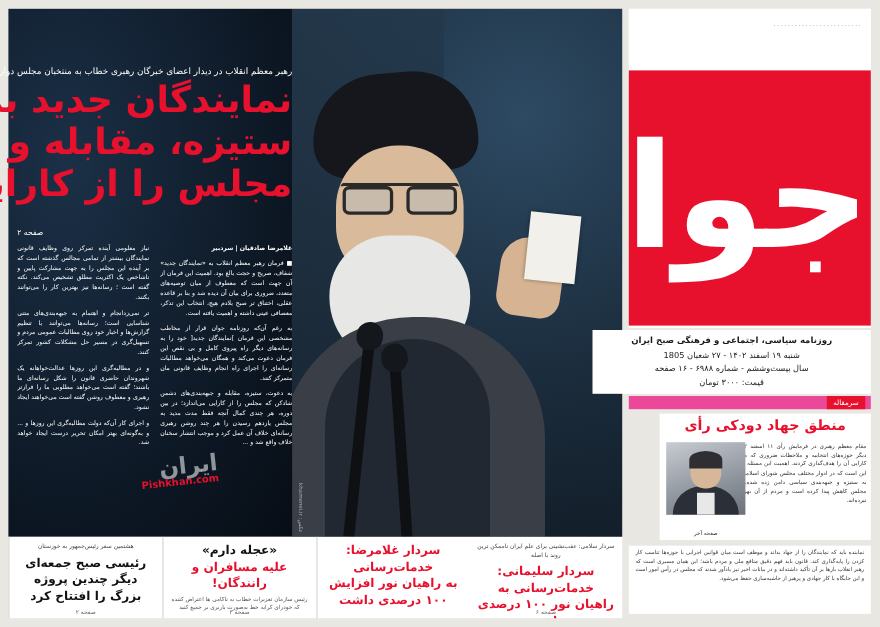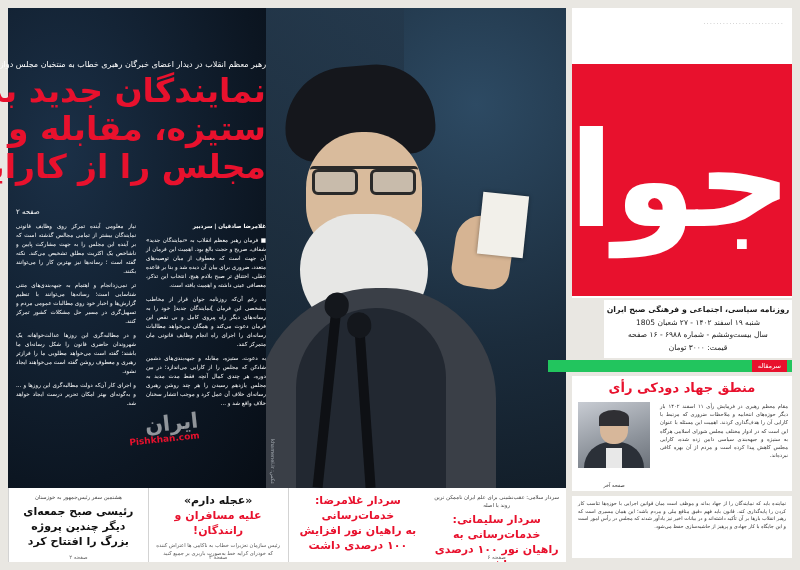--- a/index.html
+++ b/index.html
@@ -65,43 +65,43 @@
     right: 8px;
     font-size: 7px;
     color: #b9b9b9;
     letter-spacing: 1px;
   }
   
   .np-info {
     position: absolute;
     top: 300px;
     right: 8px;
-    width: 188px;
+    width: 253px;
     height: 58px;
     background: #ffffff;
     color: #1a1a1a;
     text-align: center;
     font-size: 7.5px;
     line-height: 12.5px;
     padding-top: 4px;
     box-sizing: border-box;
   }
   .np-info .line1 { font-weight: bold; font-size: 7.8px; }
   .np-info .line2 { }
   .np-info .line3 { }
   .np-info .line4 { }
   .np-info .price { font-weight: normal; }
   
   .np-bar {
     position: absolute;
     top: 360px;
     right: 8px;
-    width: 244px;
+    width: 220px;
     height: 12px;
-    background: #22c55e;
+    background: #ec4899;
     color: #fff;
     font-size: 7px;
     line-height: 12px;
     text-align: left;
     padding: 0 5px;
     box-sizing: border-box;
   }
   .np-bar .redtag {
     float: right;
     background: #e8112d;
@@ -109,21 +109,21 @@
     padding: 0 6px;
     height: 12px;
     line-height: 12px;
     font-size: 6.5px;
   }
   
   .opinion {
     position: absolute;
     top: 376px;
     right: 8px;
-    width: 220px;
+    width: 192px;
     height: 115px;
     background: #ffffff;
     overflow: hidden;
   }
   .opinion-title {
     color: #e8112d;
     font-size: 13px;
     font-weight: bold;
     text-align: center;
     padding: 4px 0 2px;

